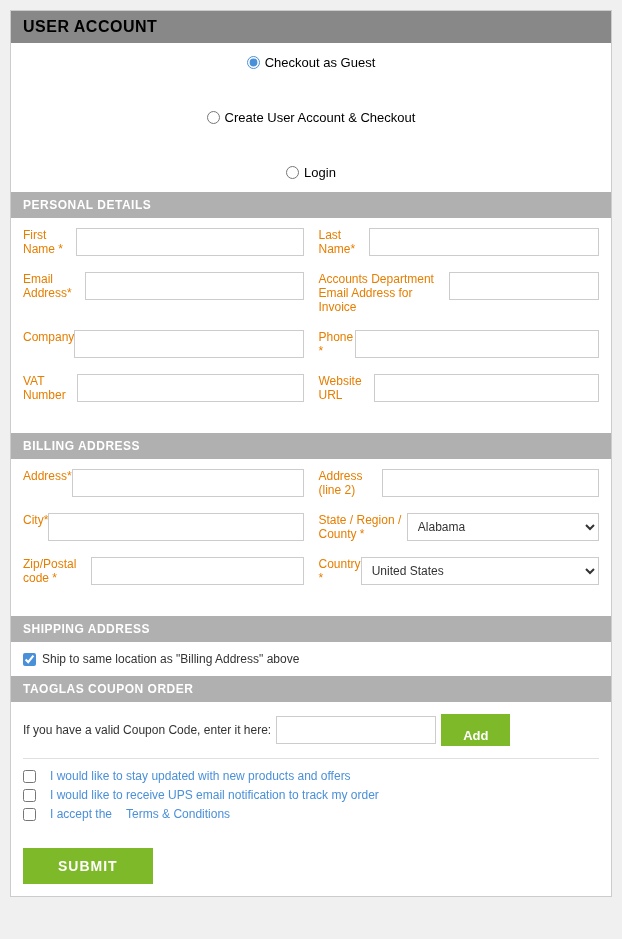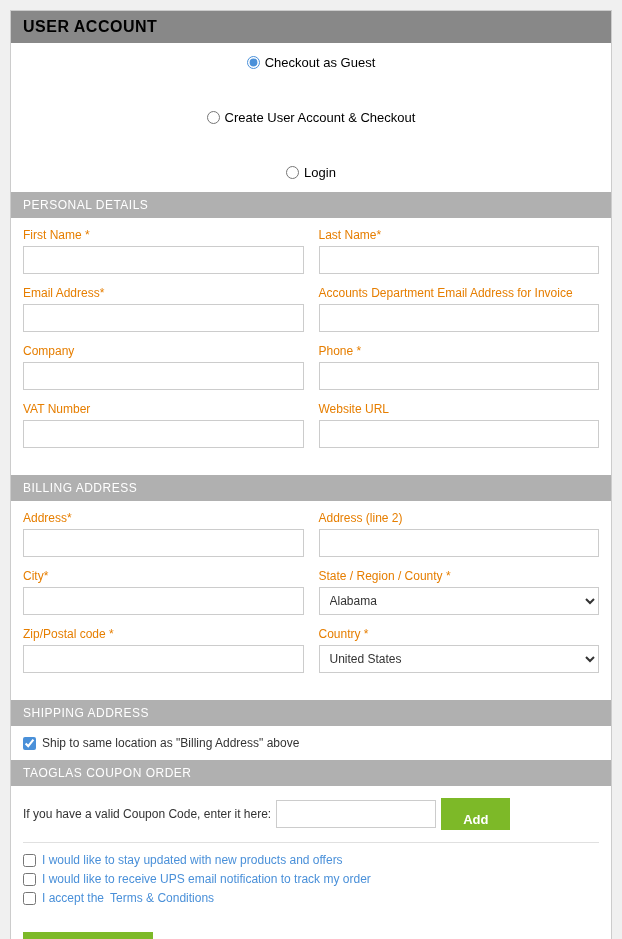--- a/index.html
+++ b/index.html
@@ -13,21 +13,21 @@
     }
     .container {
       width: 622px;
       background: #fff;
       border: 1px solid #ccc;
     }
     .section-header {
       background: #b0b0b0;
       color: #fff;
       font-size: 12px;
-      font-weight: normal;
+      font-weight: bold;
       padding: 6px 12px;
       letter-spacing: 0.5px;
     }
     .user-account-header {
       background: #888;
       color: #000000;
       font-size: 16px;
       font-weight: bold;
       padding: 7px 12px;
       letter-spacing: 0.5px;
@@ -53,21 +53,21 @@
       padding: 10px 12px 15px 12px;
     }
     .form-row {
       display: flex;
       gap: 15px;
       margin-bottom: 12px;
     }
     .form-group {
       flex: 1;
       display: flex;
-      flex-direction: column;
+      flex-direction: row;
     }
     .form-group label {
       font-size: 12px;
       color: #e67e00;
       margin-bottom: 4px;
     }
     .form-group input[type="text"],
     .form-group input[type="email"],
     .form-group select {
       width: 100%;
@@ -124,21 +124,21 @@
       cursor: pointer;
       height: 32px;
     }
     .terms-section {
       padding: 10px 12px;
       background: #fff;
     }
     .terms-row {
       display: flex;
       align-items: center;
-      gap: 6px;
+      gap: 14px;
       font-size: 12px;
       color: #4a90d9;
       margin-bottom: 5px;
     }
     .terms-row input[type="checkbox"] {
       accent-color: #4a90d9;
     }
     .terms-link {
       color: #4a90d9;
       text-decoration: none;

